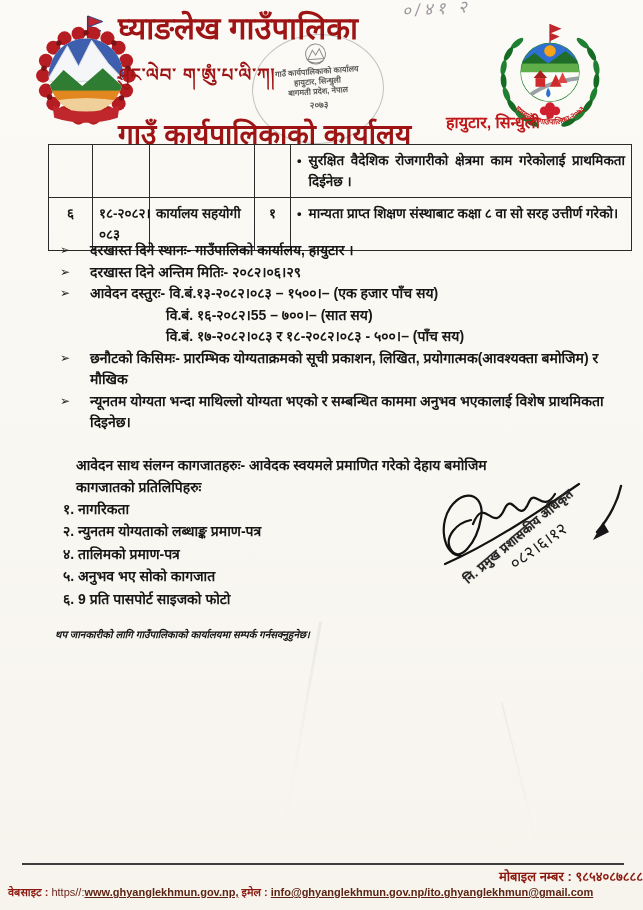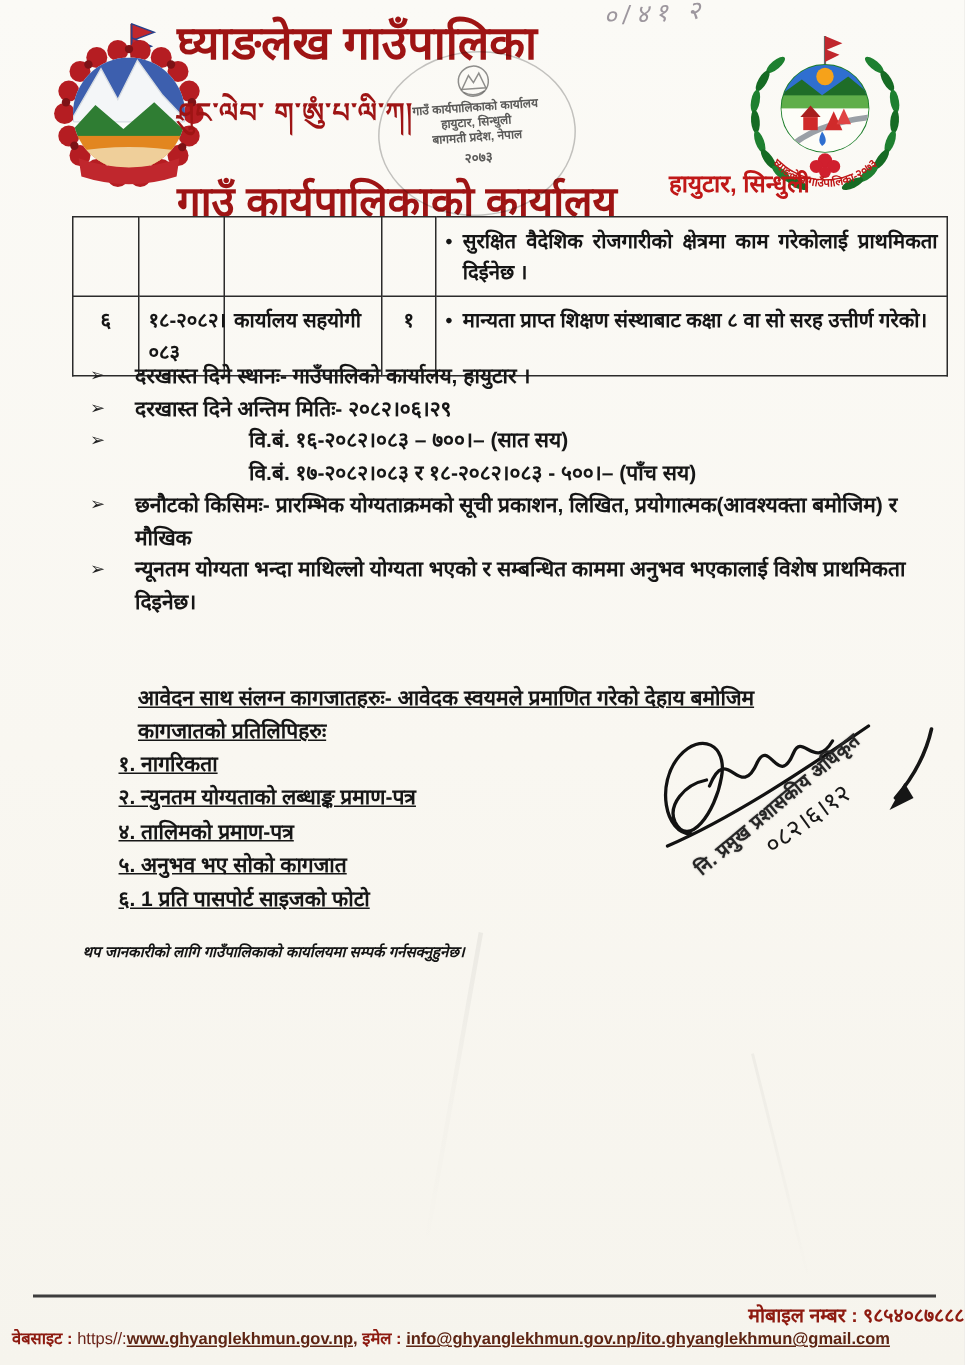--- a/index.html
+++ b/index.html
@@ -63,21 +63,21 @@
   tr.r1 td { height:49px; }
 
   
   .notices { position:absolute; top:240px; left:48px; width:566px;
     font-size:14px; font-weight:600; color:#161616; line-height:21.5px; }
   .notice { position:relative; padding-left:42px; }
   .notice .arw { position:absolute; left:12px; top:0; font-size:12px; color:#222; }
   .fee-sub { padding-left:118px; }
 
   
-  .attachments { position:absolute; top:454px; left:52px; width:566px; color:#161616;text-decoration:underline; }
+  .attachments { position:absolute; top:454px; left:36px; width:566px; color:#161616; }
   .att-head { padding-left:40px; font-size:14px; font-weight:700; line-height:22px; width:480px; }
   .att-items { margin-top:0; padding-left:27px; font-size:14px; font-weight:600; line-height:22.4px; }
   .note-line { position:absolute; top:627px; left:55px; font-size:10px; font-weight:700;
     font-style:italic; color:#141414;text-align:center; }
 
   
   .sig-block { position:absolute; top:460px; left:423px; width:218px; height:170px; }
   .sig-svg { position:absolute; top:0; left:0; }
   .sig-designation {
     position:absolute; top:112px; left:42px; width:175px;
@@ -274,41 +274,42 @@
     <div class="notice">
       <span class="arw">➢</span>
       <span>दरखास्त दिने स्थानः- गाउँपालिको कार्यालय, हायुटार ।</span>
     </div>
     <div class="notice">
       <span class="arw">➢</span>
       <span>दरखास्त दिने अन्तिम मितिः- २०८२।०६।२९</span>
     </div>
     <div class="notice">
       <span class="arw">➢</span>
-    </div>
-    <div class="fee-sub">वि.बं. १६-२०८२।०८३ – ७००।– (सात सय)</div>
+      <span>आवेदन दस्तुरः- वि.बं.१३-२०८२।०८३ – १५००।– (एक हजार पाँच सय)</span>
+    </div>
+    <div class="fee-sub">वि.बं. १६-२०८२।55 – ७००।– (सात सय)</div>
     <div class="fee-sub">वि.बं. १७-२०८२।०८३ र १८-२०८२।०८३  - ५००।– (पाँच सय)</div>
     <div class="notice">
       <span class="arw">➢</span>
       <span>छनौटको किसिमः- प्रारम्भिक योग्यताक्रमको सूची प्रकाशन, लिखित, प्रयोगात्मक(आवश्यक्ता बमोजिम) र मौखिक</span>
     </div>
     <div class="notice">
       <span class="arw">➢</span>
       <span>न्यूनतम योग्यता भन्दा माथिल्लो योग्यता भएको र सम्बन्धित काममा अनुभव भएकालाई विशेष प्राथमिकता दिइनेछ।</span>
     </div>
   </div>
 
   <div class="attachments">
     <div class="att-head">आवेदन साथ संलग्न कागजातहरुः- आवेदक स्वयमले प्रमाणित गरेको देहाय बमोजिम कागजातको प्रतिलिपिहरुः</div>
     <div class="att-items">
       <div>१. नागरिकता</div>
       <div>२. न्युनतम योग्यताको लब्धाङ्क प्रमाण-पत्र</div>
       <div>४. तालिमको प्रमाण-पत्र</div>
       <div>५. अनुभव भए सोको कागजात</div>
-      <div>६. 1 प्रति पासपोर्ट साइजको फोटो</div>
+      <div>६. 9 प्रति पासपोर्ट साइजको फोटो</div>
     </div>
   </div>
 
   <div class="note-line">थप जानकारीको लागि गाउँपालिकाको कार्यालयमा सम्पर्क गर्नसक्नुहुनेछ।</div>
 
   <div class="sig-block">
     <svg class="sig-svg" width="218" height="170" viewBox="0 0 218 170">
       <g fill="none" stroke="#121212" stroke-width="2.2" stroke-linecap="round">
         <path d="M38,96 C20,96 14,62 30,44 C44,28 62,36 58,58 C54,82 36,106 27,88 C22,77 33,63 48,60"></path>
         <path d="M50,64 C62,34 70,76 82,48 C90,32 96,66 106,42 C112,28 120,54 132,34"></path>

